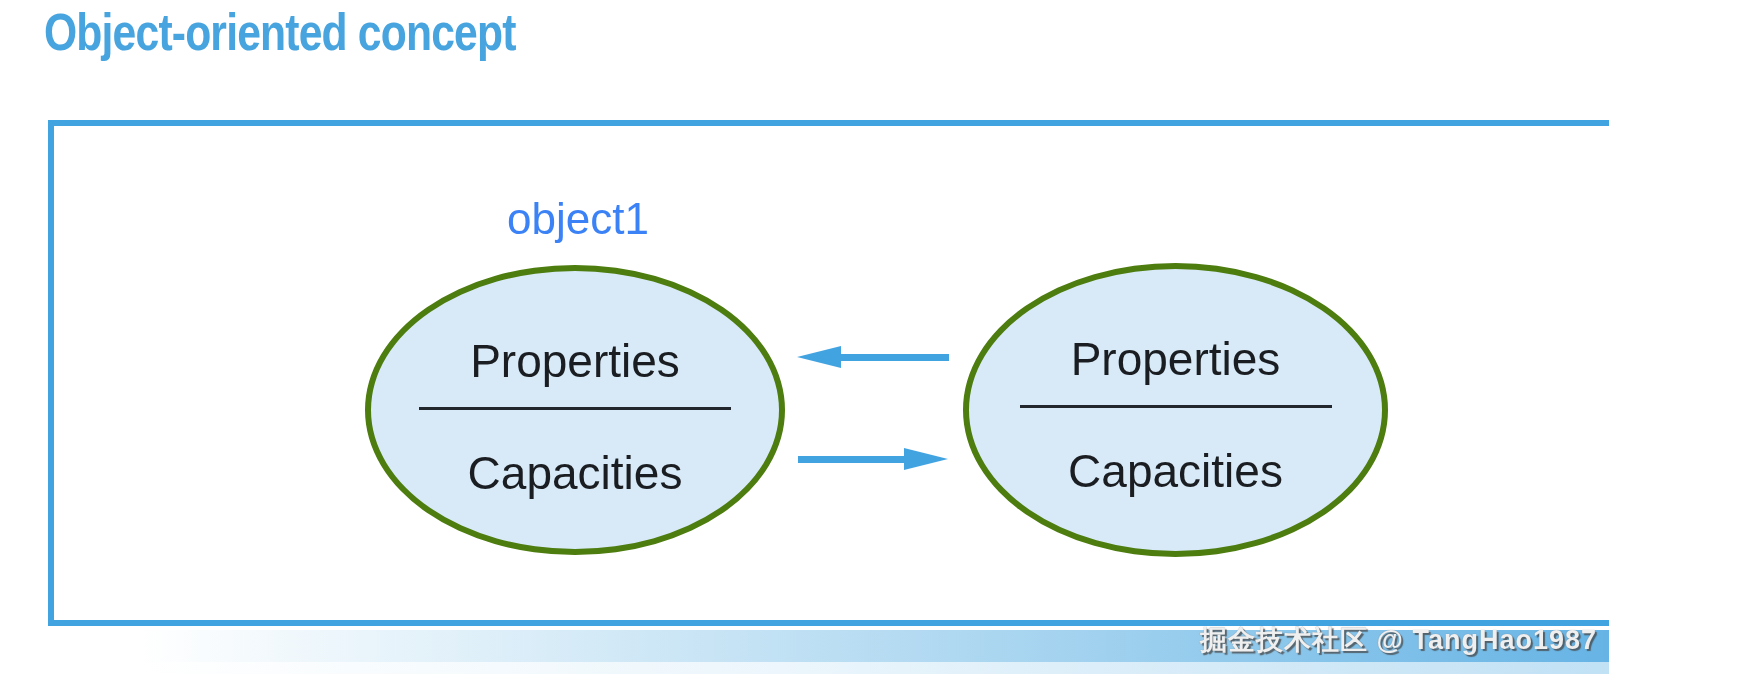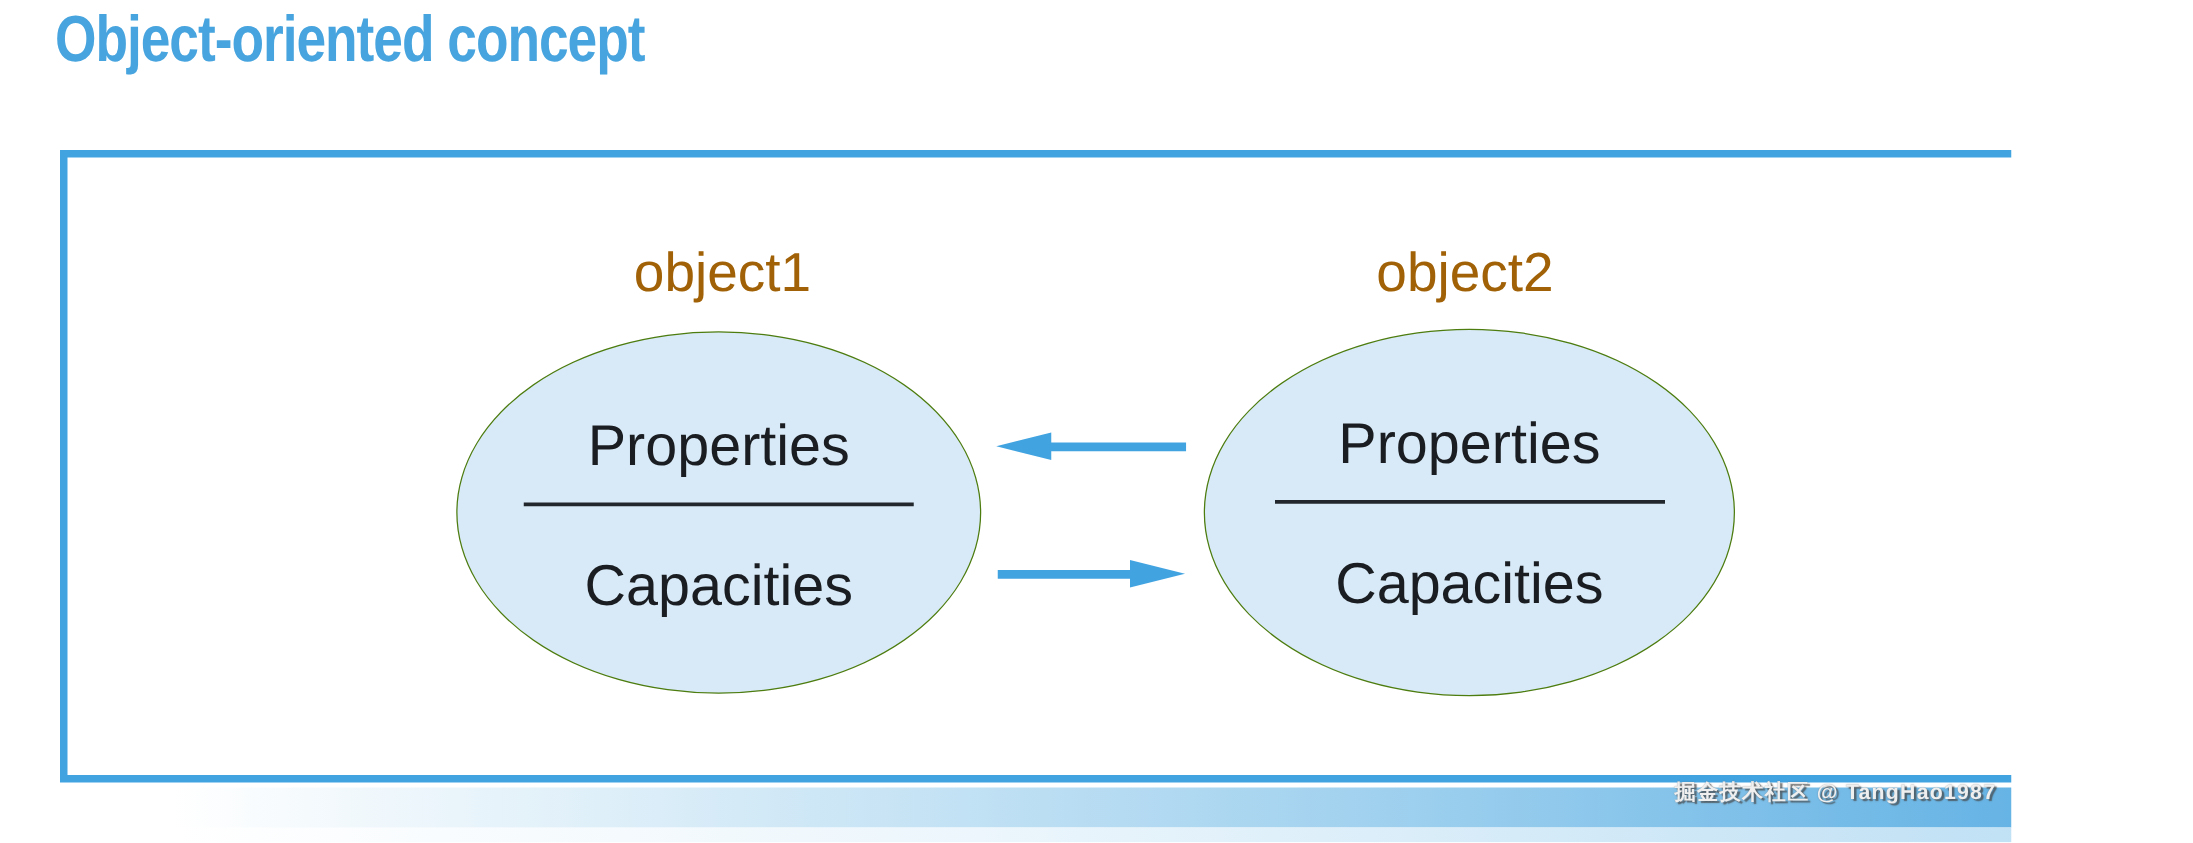--- a/index.html
+++ b/index.html
@@ -64,29 +64,29 @@
     background: #ffffff;
   }
   .obj-name {
     position: absolute;
     top: 196px;
     width: 300px;
     height: 46px;
     line-height: 46px;
     text-align: center;
     font-size: 44px;
-    color: #a16207;
+    color: #3b82f6;
     z-index: 3;
   }
   .obj1-name { left: 428px; }
   .obj2-name { left: 1022px; }
   .ellipse {
     position: absolute;
     box-sizing: border-box;
-    border: 1px solid #4d7c0f;
+    border: 6px solid #4d7c0f;
     border-radius: 50%;
     background: #d8eaf7;
     z-index: 2;
   }
   .ellipse-1 { left: 365px; top: 265px; width: 420px; height: 290px; }
   .ellipse-2 { left: 963px; top: 263px; width: 425px; height: 294px; }
   .ellipse-top, .ellipse-bottom {
     position: absolute;
     left: 0;
     width: 100%;
@@ -110,21 +110,21 @@
   .arrow {
     position: absolute;
     z-index: 3;
   }
   .arrow-left  { left: 795px; top: 344px; }
   .arrow-right { left: 798px; top: 446px; }
   .watermark {
     position: absolute;
     right: 12px;
     top: 622px;
-    font-size: 17px;
+    font-size: 27px;
     font-weight: bold;
     color: #efefef;
     letter-spacing: 1px;
     text-shadow: 2px 2px 1px rgba(70,70,70,0.75), 0 0 1px rgba(90,90,90,0.6);
     z-index: 5;
     white-space: nowrap;
   }
 </style>
 </head>
 <body>
@@ -133,21 +133,20 @@
 
   <h1 class="title">Object-oriented concept</h1>
 
   <div class="shadow-right"></div>
   <div class="shadow-bottom"></div>
   <div class="shadow-bottom-fade"></div>
 
   <div class="frame"></div>
 
   <div class="obj-name obj1-name">object1</div>
-  <div class="obj-name obj2-name">object2</div>
 
   <div class="ellipse ellipse-1">
     <div class="ellipse-top">Properties</div>
     <div class="ellipse-divider"></div>
     <div class="ellipse-bottom">Capacities</div>
   </div>
 
   <div class="ellipse ellipse-2">
     <div class="ellipse-top">Properties</div>
     <div class="ellipse-divider"></div>

